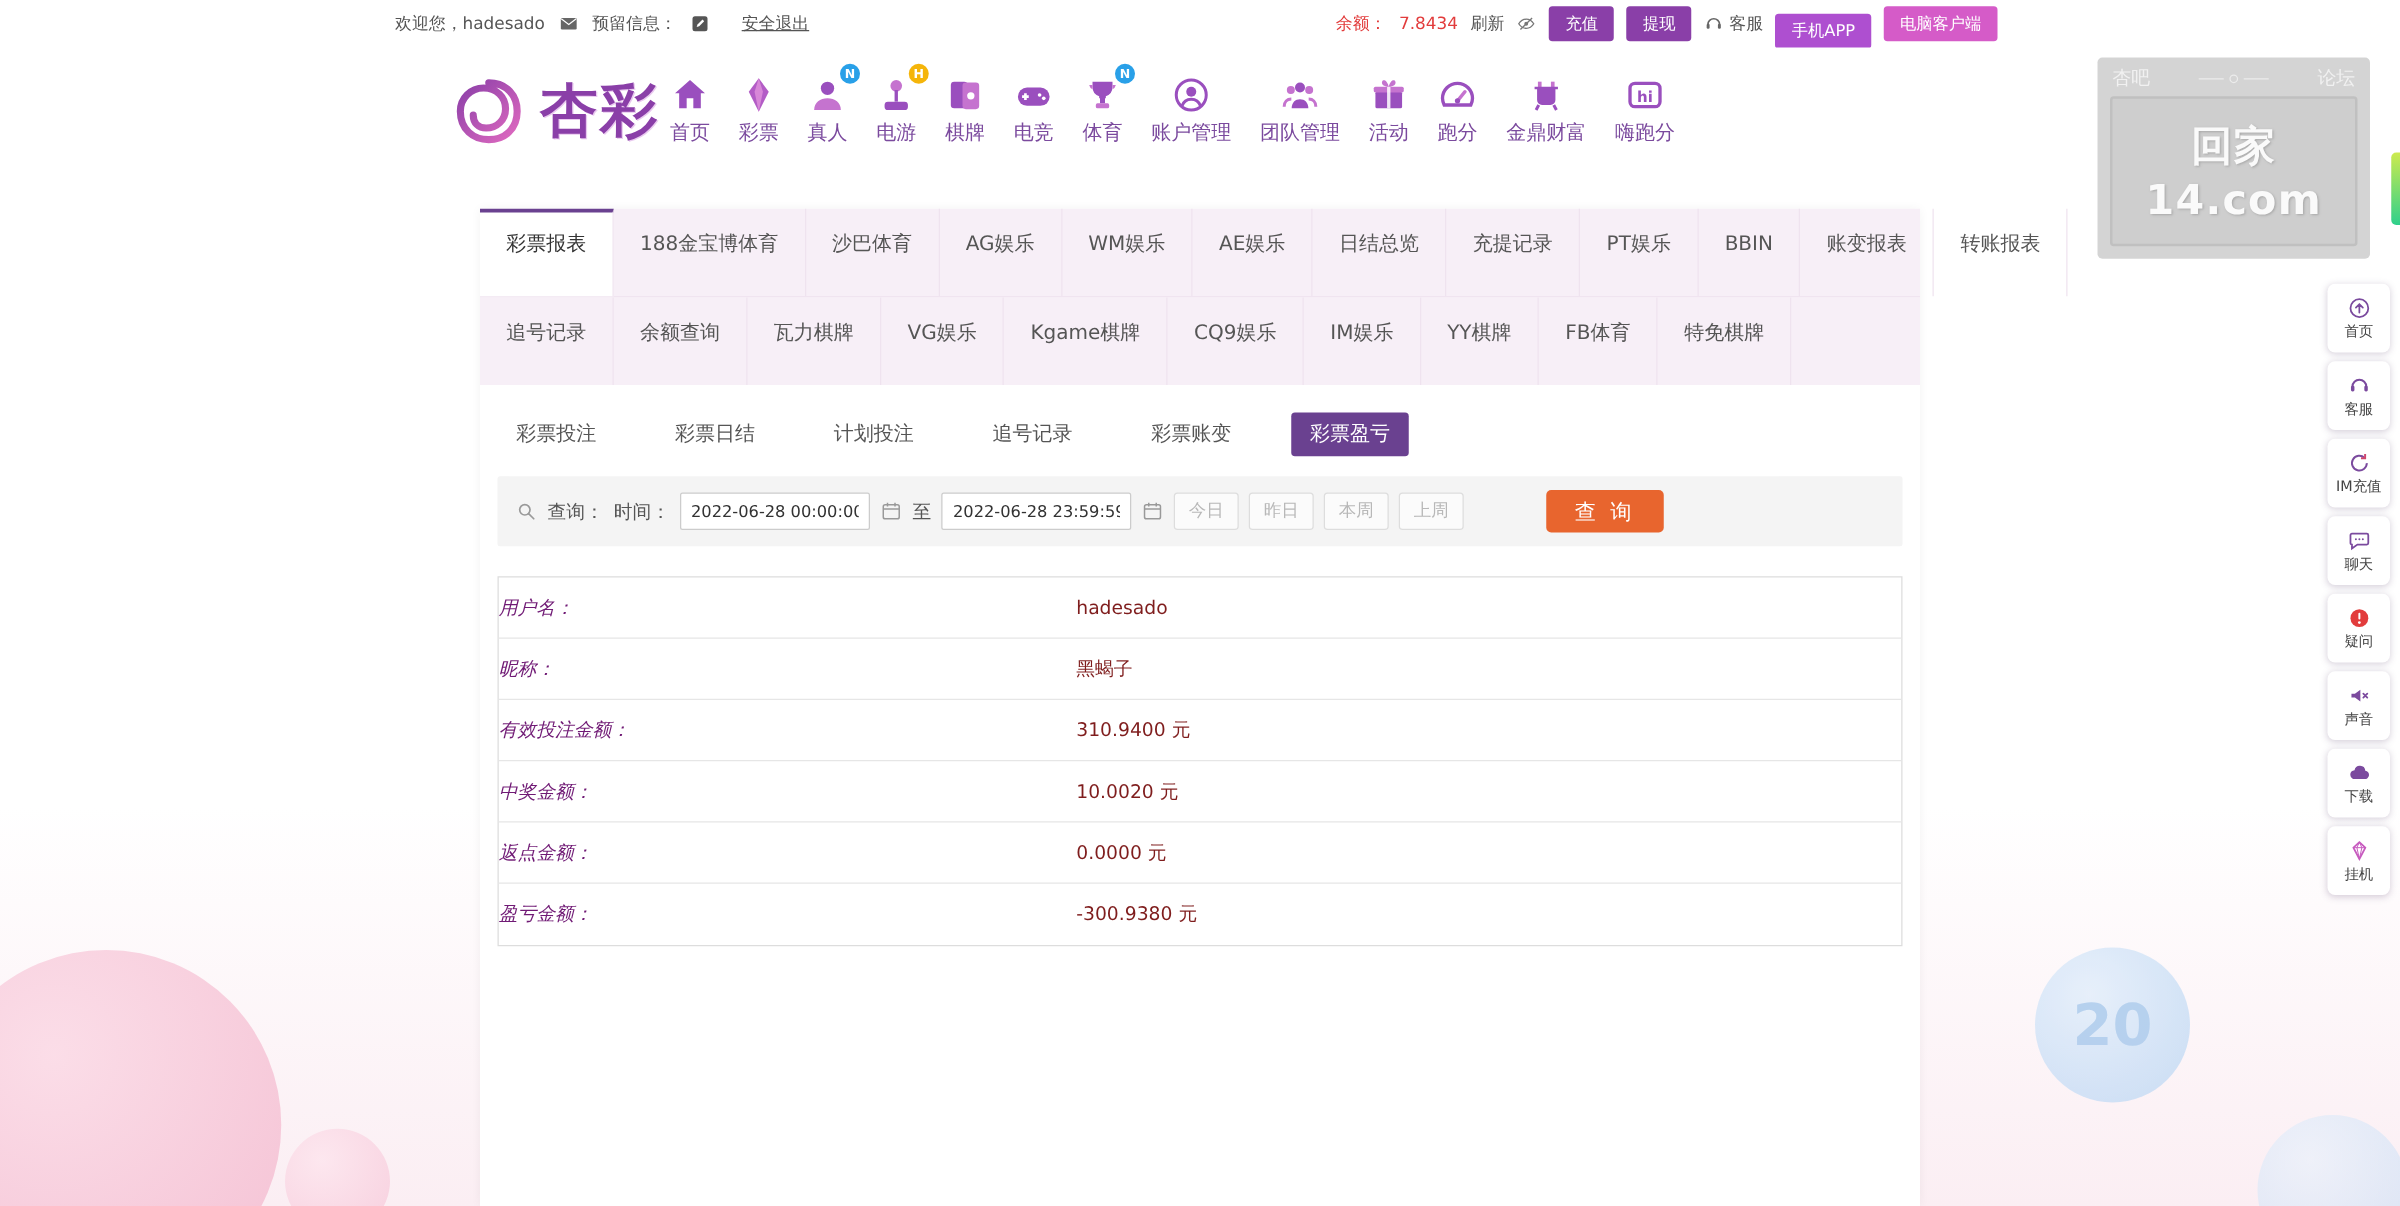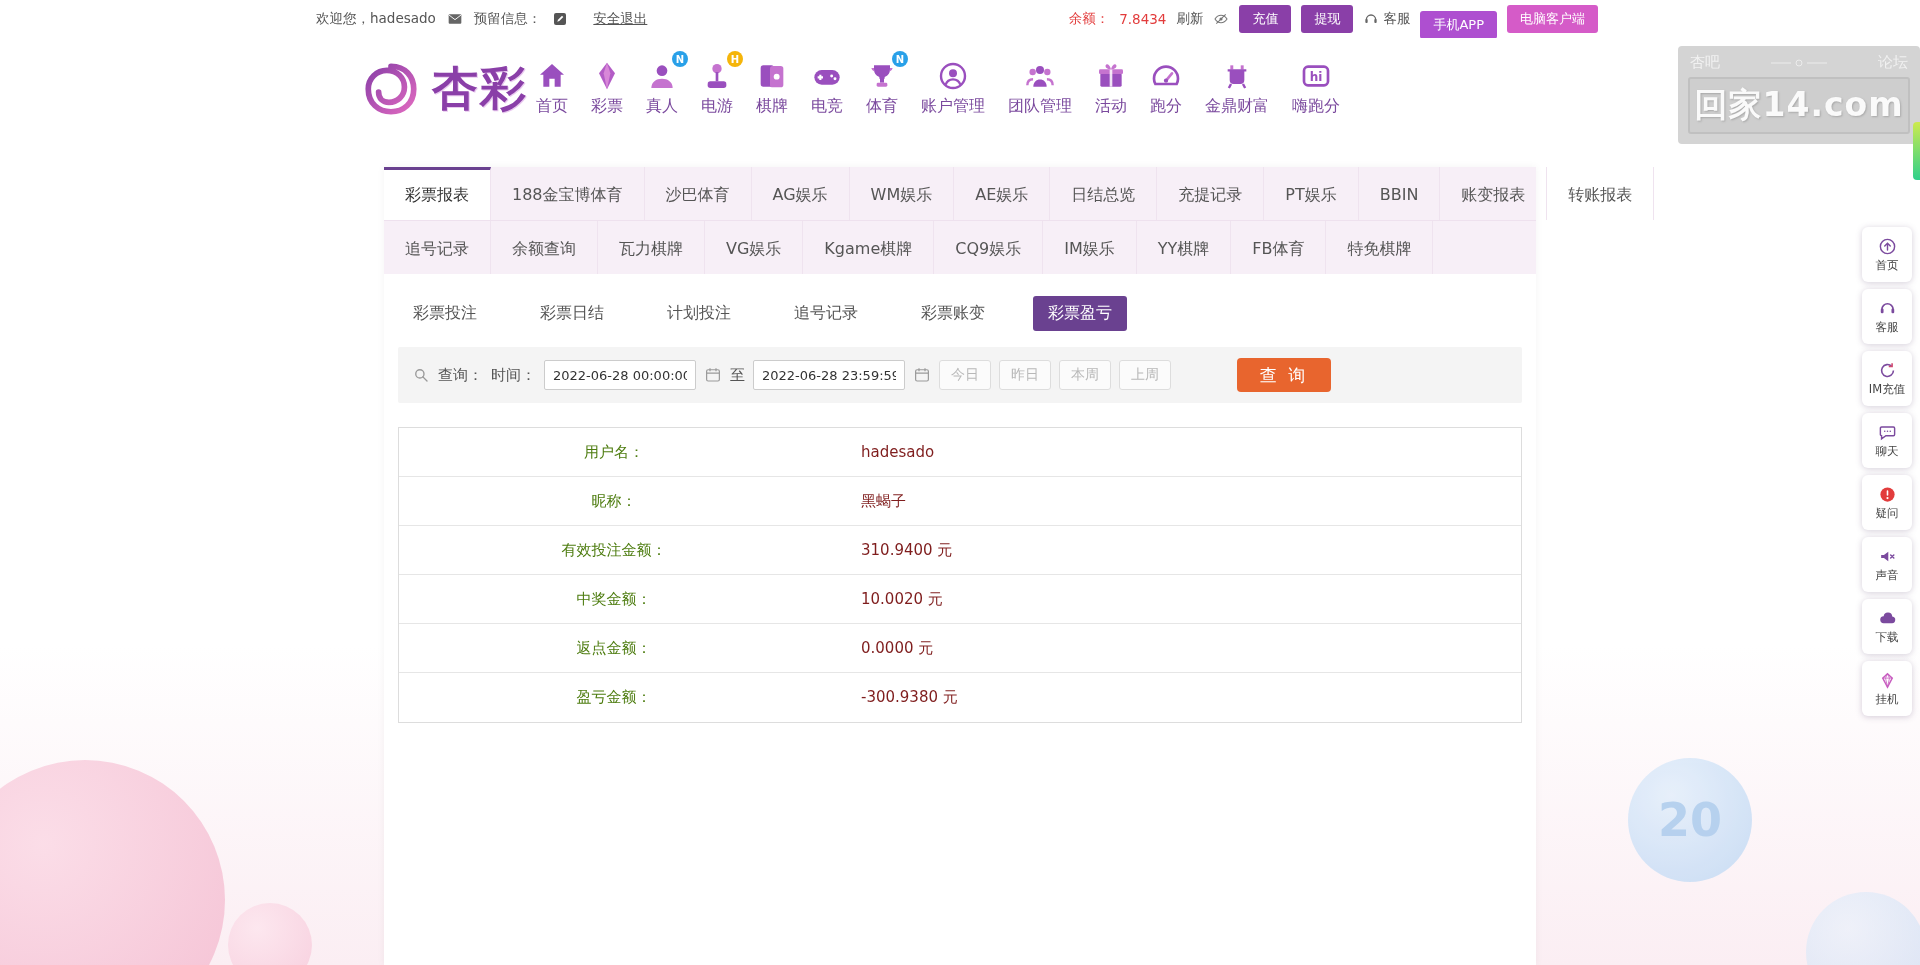--- a/index.html
+++ b/index.html
@@ -49,55 +49,55 @@
   .nav-item { display:flex; flex-direction:column; align-items:center; cursor:pointer; }
   .nav-ico { position:relative; height:38px; display:flex; align-items:flex-end; justify-content:center; }
   .nav-ico svg { width:32px; height:32px; }
   .nav-label { margin-top:4px; font-size:16px; color:#7b4a9e; white-space:nowrap; }
   .badge { position:absolute; top:-3px; right:-10px; width:16px; height:16px; border-radius:50%;
     color:#fff; font-size:10px; font-weight:bold; display:flex; align-items:center; justify-content:center; }
   .badge-n { background:#29a0e8; }
   .badge-h { background:#f5b50a; }
 
   
-  .watermark { position:absolute; left:1678px; top:46px; width:242px; z-index:5;
+  .watermark { position:absolute; left:1678px; top:46px; width:218px; z-index:5;
     background:rgba(209,209,209,.94); border-radius:4px; padding:7px 10px 10px; text-align:center; }
   .wm-top { display:flex; justify-content:space-between; align-items:center;
     color:#f1f1f1; font-size:15px; padding:0 2px 5px; }
   .wm-main { border:2px solid #c0c0c0; background:#cecece; border-radius:3px;
-    color:#fafafa; font-size:33px; font-weight:bold; padding:4px 0;
+    color:#fafafa; font-size:33px; font-weight:bold; padding:16px 0;
     text-shadow:1px 1px 2px #a8a8a8; letter-spacing:1px; }
 
   
   .main { position:relative; z-index:1; margin:11px 0 0 384px; width:1152px;
     background:#fff; min-height:798px; box-shadow:0 0 8px rgba(0,0,0,.05); }
   .tabs { display:flex; background:#f7eff7; }
   .tabs-row1 { border-bottom:1px solid #eee1ee; }
-  .tab { height:53px; line-height:55px; padding:0 21px; font-size:16px; color:#555;
+  .tab { height:70px; line-height:55px; padding:0 21px; font-size:16px; color:#555;
     border-right:1px solid #efe3ef; cursor:pointer; white-space:nowrap; }
   .tab.active { background:#fff; border-top:3px solid #6a4190; line-height:50px; color:#333; }
 
   .subtabs { display:flex; align-items:center; margin:22px 0 0 14px; gap:33px; font-size:16px; color:#555; }
   .subtab { padding:7px 15px; border-radius:3px; cursor:pointer; white-space:nowrap; }
   .subtab.active { background:#6a4190; color:#fff; }
 
   .querybar { margin:16px 14px 0; background:#f4f4f4; height:56px; border-radius:2px;
     display:flex; align-items:center; padding:0 14px; gap:8px; font-size:15px; color:#555; }
   .q-input { width:152px; height:30px; border:1px solid #ccc; border-radius:2px;
     font-size:13px; color:#333; padding:0 8px; font-family:inherit; background:#fff; }
   .cal-icon, .search-icon { width:18px; height:18px; cursor:pointer; }
   .qbtn { height:30px; padding:0 11px; background:#fbfbfb; border:1px solid #ddd; color:#b8b8b8;
     border-radius:3px; font-size:14px; cursor:pointer; font-family:inherit; }
   .q-submit { margin-left:58px; width:94px; height:34px; background:#e8652e; color:#fff; border:none;
     border-radius:4px; font-size:17px; letter-spacing:3px; cursor:pointer; font-family:inherit; }
 
   .report { margin:24px 14px 0; border:1px solid #ddd; }
   .report-row { display:flex; align-items:center; height:49px; border-bottom:1px solid #e6e6e6; font-size:15px; }
   .report-row:last-child { border-bottom:none; }
-  .report-label { width:430px; text-align:center; color:#4d7c0f; }
+  .report-label { width:430px; text-align:left; color:#701a75;font-style:italic; }
   .report-value { padding-left:32px; color:#7f1d1d; }
 
   
   .fmenu { position:absolute; right:8px; top:227px; z-index:6; display:flex; flex-direction:column; gap:7px; }
   .fbtn { width:50px; height:55px; background:#fff; border-radius:6px;
     box-shadow:0 1px 6px rgba(100,80,120,.28); display:flex; flex-direction:column;
     align-items:center; justify-content:center; gap:2px; cursor:pointer; }
   .fbtn svg { width:19px; height:19px; }
   .fbtn-label { font-size:11.5px; color:#444; white-space:nowrap; }
 

